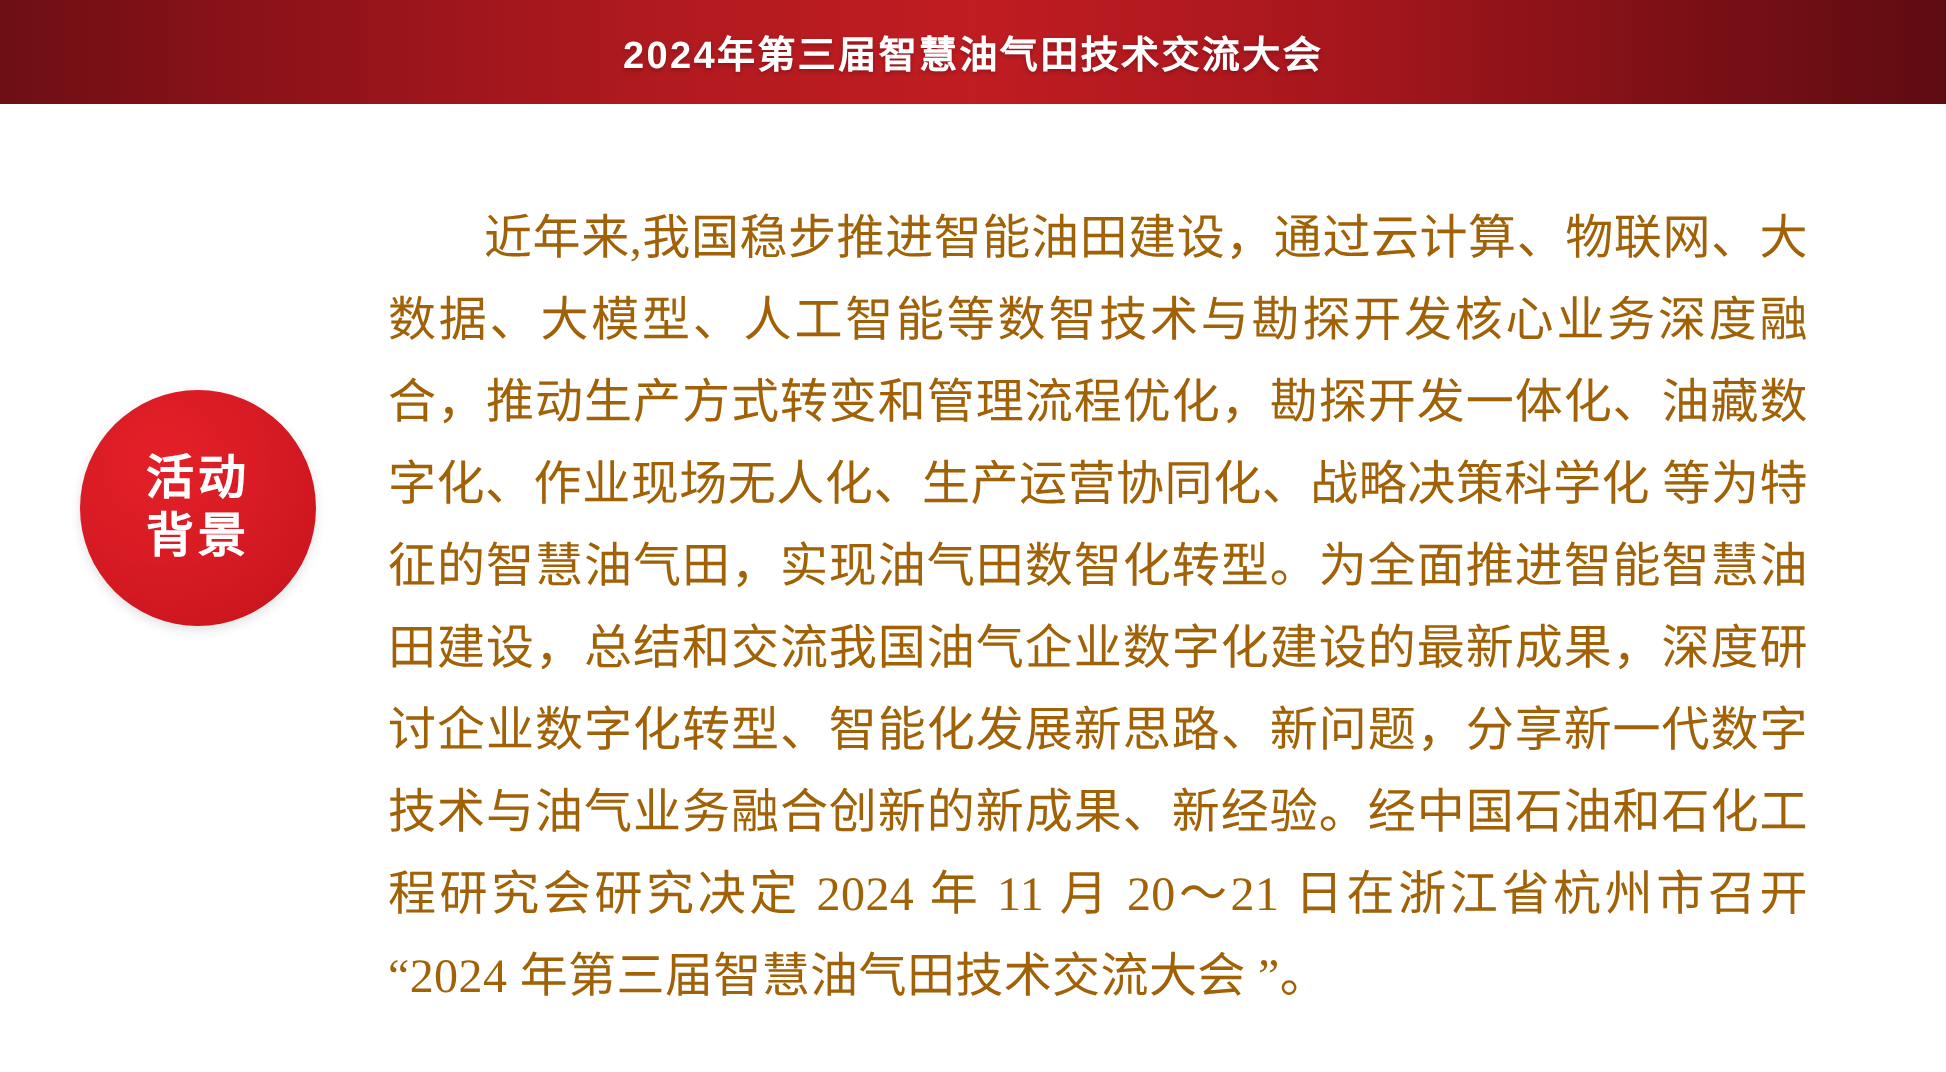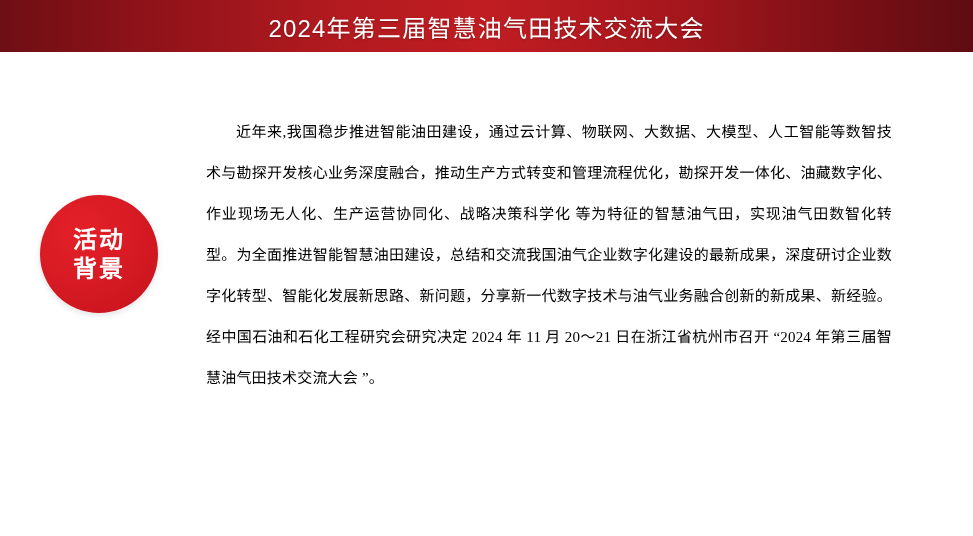--- a/index.html
+++ b/index.html
@@ -31,22 +31,22 @@
         #7d1016 86%,
         #5e0c12 100%);
     display: flex;
     align-items: center;
     justify-content: center;
     box-sizing: border-box;
   }
   .banner-title {
     color: #ffffff;
     font-family: "Liberation Sans", "DejaVu Sans", sans-serif;
-    font-size: 24px;
-    font-weight: normal;
+    font-size: 19px;
+    font-weight: bold;
     letter-spacing: 1.2px;
     white-space: nowrap;
     text-shadow: 0 1px 2px rgba(0,0,0,0.25);
   }
 
   
   .badge {
     position: absolute;
     left: 40px;
     top: 195px;
@@ -70,27 +70,27 @@
   }
 
   
   .content {
     position: absolute;
     left: 190px;
     top: 96px;
     width: 718px;
   }
   .paragraph {
-    color: #000000;
-    font-size: 15px;
+    color: #a16207;
+    font-size: 24px;
     line-height: 41px;
     text-align: justify;
     text-justify: inter-ideograph;
     text-indent: 2em;
-    margin: 16px;
+    margin: 4px;
     letter-spacing: 0.2px;
   }
 
   
   .bottom-strip {
     position: absolute;
     left: 0;
     bottom: 0;
     width: 973px;
     height: 6px;

